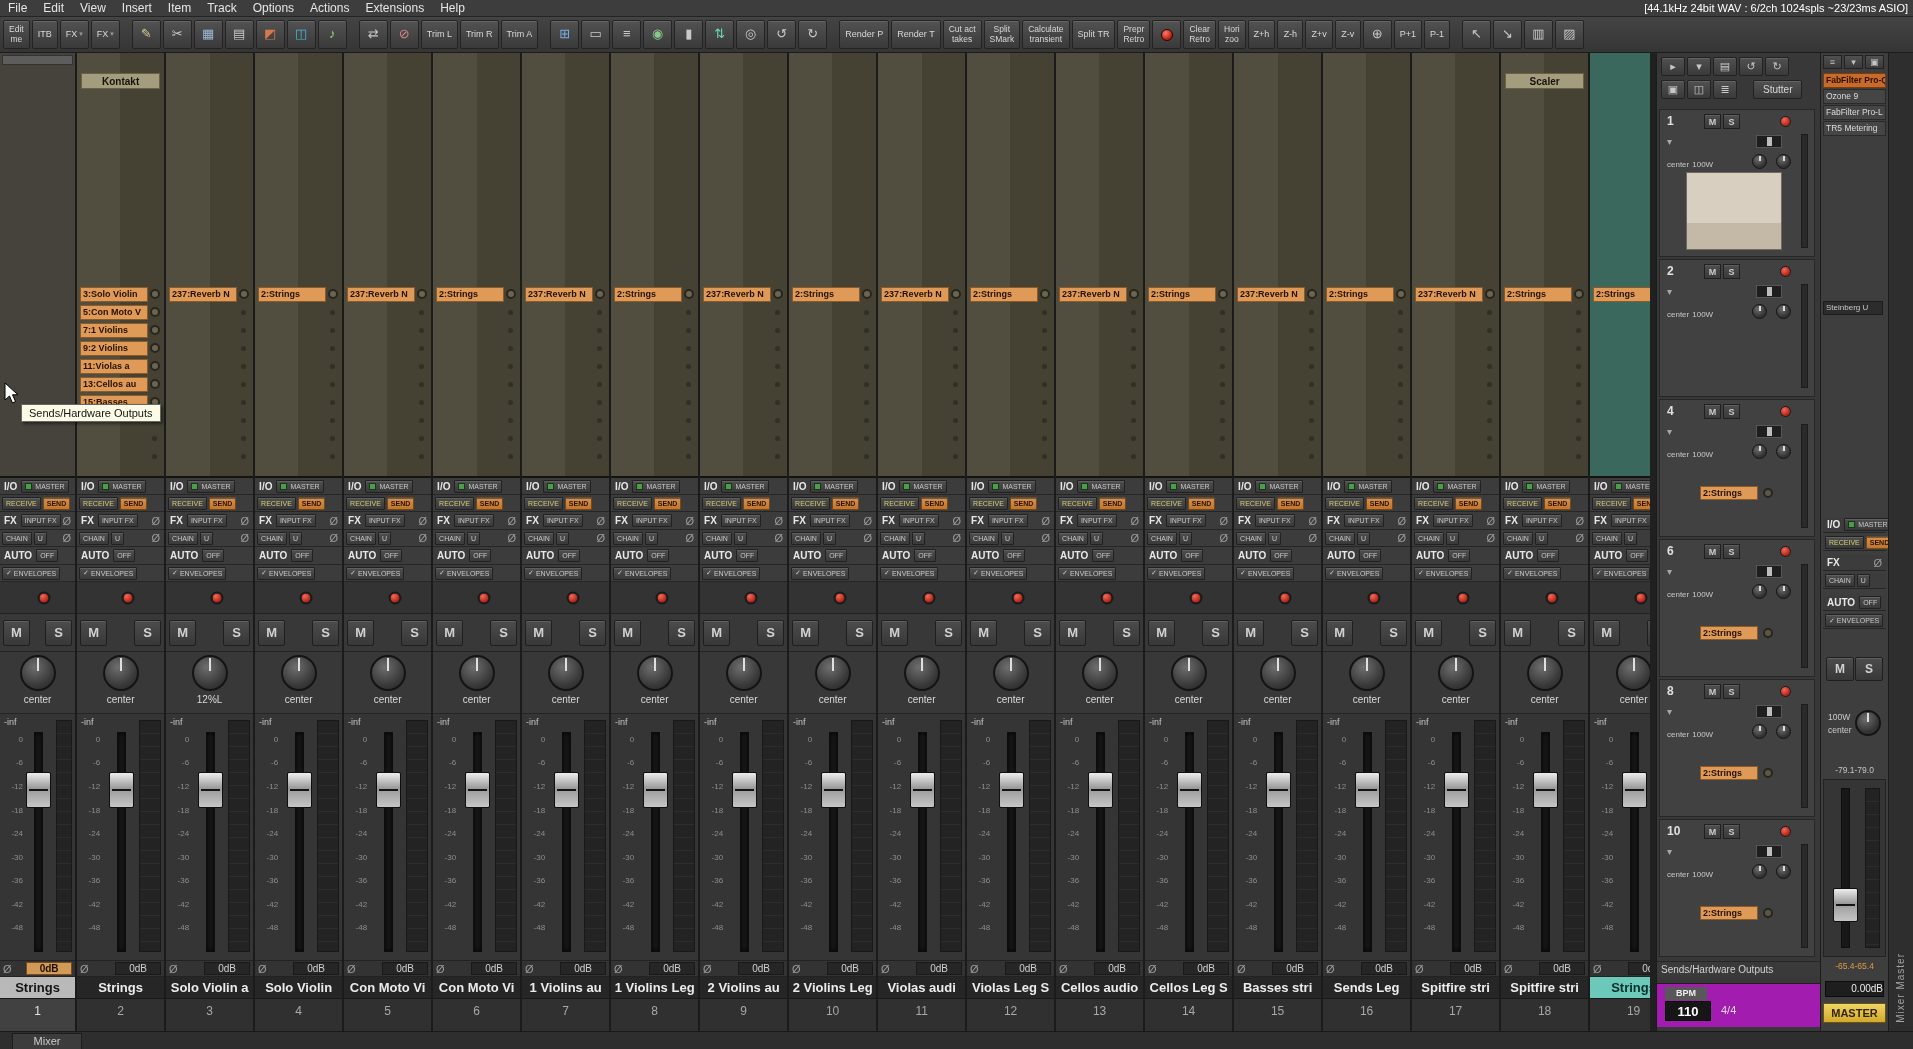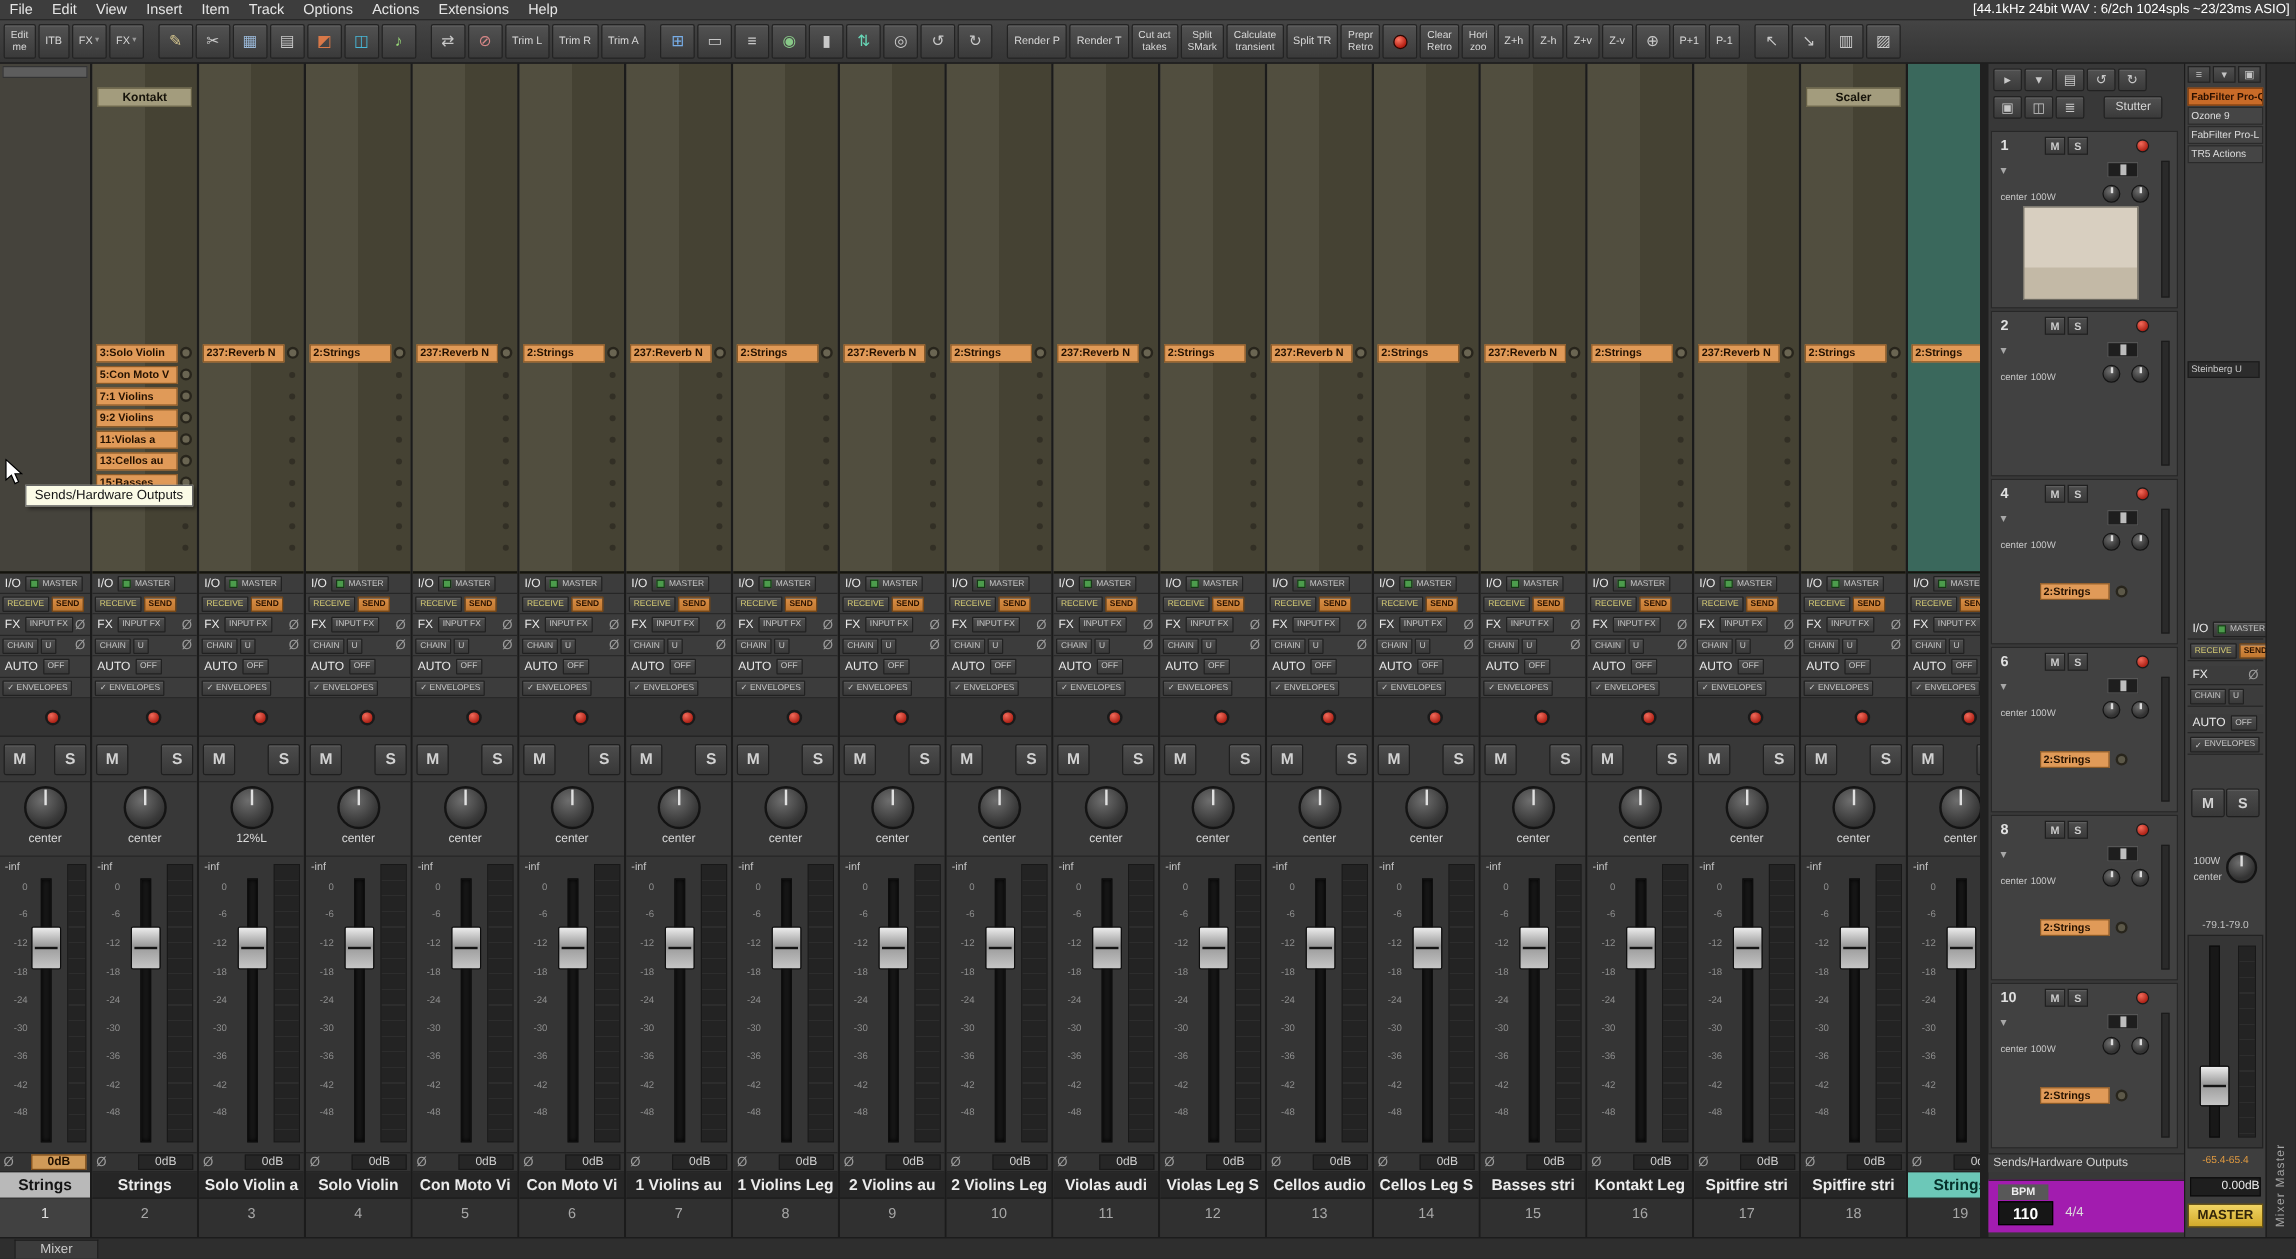--- a/index.html
+++ b/index.html
@@ -34,21 +34,21 @@
 .v-last .fxarea{background:#3a685c}
 .hstub{position:absolute;top:2px;left:2px;right:2px;height:10px;background:#5d5d5d;border:1px solid #333}
 .fxname{margin:20px 4px 0;height:16px;background:#a39c7d;color:#16130a;font-weight:bold;font-size:10px;line-height:15px;text-align:center;border:1px solid #676146;overflow:hidden;white-space:nowrap}
 .sends{position:absolute;top:232px;left:3px;right:1px}
 .sendrow{height:18px;display:flex;align-items:center}
 .sendlbl{width:68px;height:15px;background:#e09a58;color:#241100;font-weight:bold;font-size:9px;line-height:13px;padding:0 2px;overflow:hidden;white-space:nowrap;border:1px solid #8a5a28}
 .sendmute{width:10px;height:10px;border:2px solid #28251c;border-radius:50%;margin-left:2px;background:#6a6552}
 .slotdot{width:5px;height:5px;border-radius:50%;background:#322f25;margin-left:72px}
 .rl{height:17px;background:#3c3c3c;border-bottom:1px solid #262626;display:flex;align-items:center;padding:0 2px;gap:2px}
 .r-fx,.r-auto{height:18px}
-.lbl{font-weight:normal;font-size:10px;color:#e8e8e8;padding:0 2px}
+.lbl{font-weight:bold;font-size:10px;color:#e8e8e8;padding:0 2px}
 .sb{background:linear-gradient(#4f4f4f,#393939);border:1px solid #212121;box-shadow:inset 0 1px 0 #5f5f5f;color:#c8c8c8;font-size:7px;height:13px;display:inline-flex;align-items:center;justify-content:center;padding:0 3px;border-radius:1px;white-space:nowrap}
 .mled{width:7px;height:7px;background:#4c9c4c;border:1px solid #173517;margin-right:3px;display:inline-block}
 .sendbtn{background:linear-gradient(#da9048,#c0762e);color:#2a1200;border-color:#774716;font-weight:bold}
 .recvbtn{color:#d6cc74}
 .phase{margin-left:auto;color:#9c9c9c;font-size:11px;padding-right:2px}
 .recrow{height:32px;background:#333;border-bottom:1px solid #222;position:relative}
 .recdot{position:absolute;left:58%;top:50%;transform:translate(-50%,-50%);width:13px;height:13px;border-radius:50%;background:radial-gradient(circle at 35% 30%,#f26a5a,#b02418 70%);border:2px solid #1a1a1a}
 .msrow{height:38px;display:flex;justify-content:space-between;align-items:center;padding:0 3px;background:#383838;border-bottom:1px solid #242424}
 .msbtn{width:27px;height:26px;background:linear-gradient(#4c4c4c,#383838);border:1px solid #1f1f1f;box-shadow:inset 0 1px 0 #606060;color:#d2d2d2;font-weight:bold;font-size:13px;display:inline-flex;align-items:center;justify-content:center;border-radius:2px}
 .panarea{height:62px;background:#383838;border-bottom:1px solid #242424;text-align:center}
@@ -1811,21 +1811,21 @@
             <span class="scl" style="top: 88%;">-48</span>
           </div>
       <div class="ftrack"></div>
       <div class="fcap"></div>
       <div class="meter"></div>
     </div>
     <div class="dbrow">
       <span class="phase" style="margin-left:0">Ø</span>
       <span class="dbval">0dB</span>
     </div>
-    <div class="tname">Kontakt Leg</div>
+    <div class="tname">Sends Leg</div>
     <div class="tnum">16</div>
   </div>
 
   <div class="strip v-normal">
     <div class="fxarea">
 
       <div class="fxname hidden"></div>
       <div class="sends">
             <div class="sendrow">
               <span class="sendlbl">237:Reverb N</span>
@@ -2231,21 +2231,21 @@
 <div id="master">
   <div id="mhdr">
       <span class="mhbtn">≡</span>
       <span class="mhbtn">▾</span>
       <span class="mhbtn">▣</span>
     </div>
   <div id="plugin-list">
       <div class="plugrow active">FabFilter Pro-Q 3</div>
       <div class="plugrow">Ozone 9</div>
       <div class="plugrow">FabFilter Pro-L 2</div>
-      <div class="plugrow">TR5 Actions</div>
+      <div class="plugrow">TR5 Metering</div>
     </div>
   <div id="mdevice">Steinberg U</div>
   <div class="mrow" id="mio">
     <span class="lbl">I/O</span>
     <span class="sb">
         <i class="mled"></i>
         <span>MASTER</span>
       </span>
   </div>
   <div class="mrow" id="mrs">

